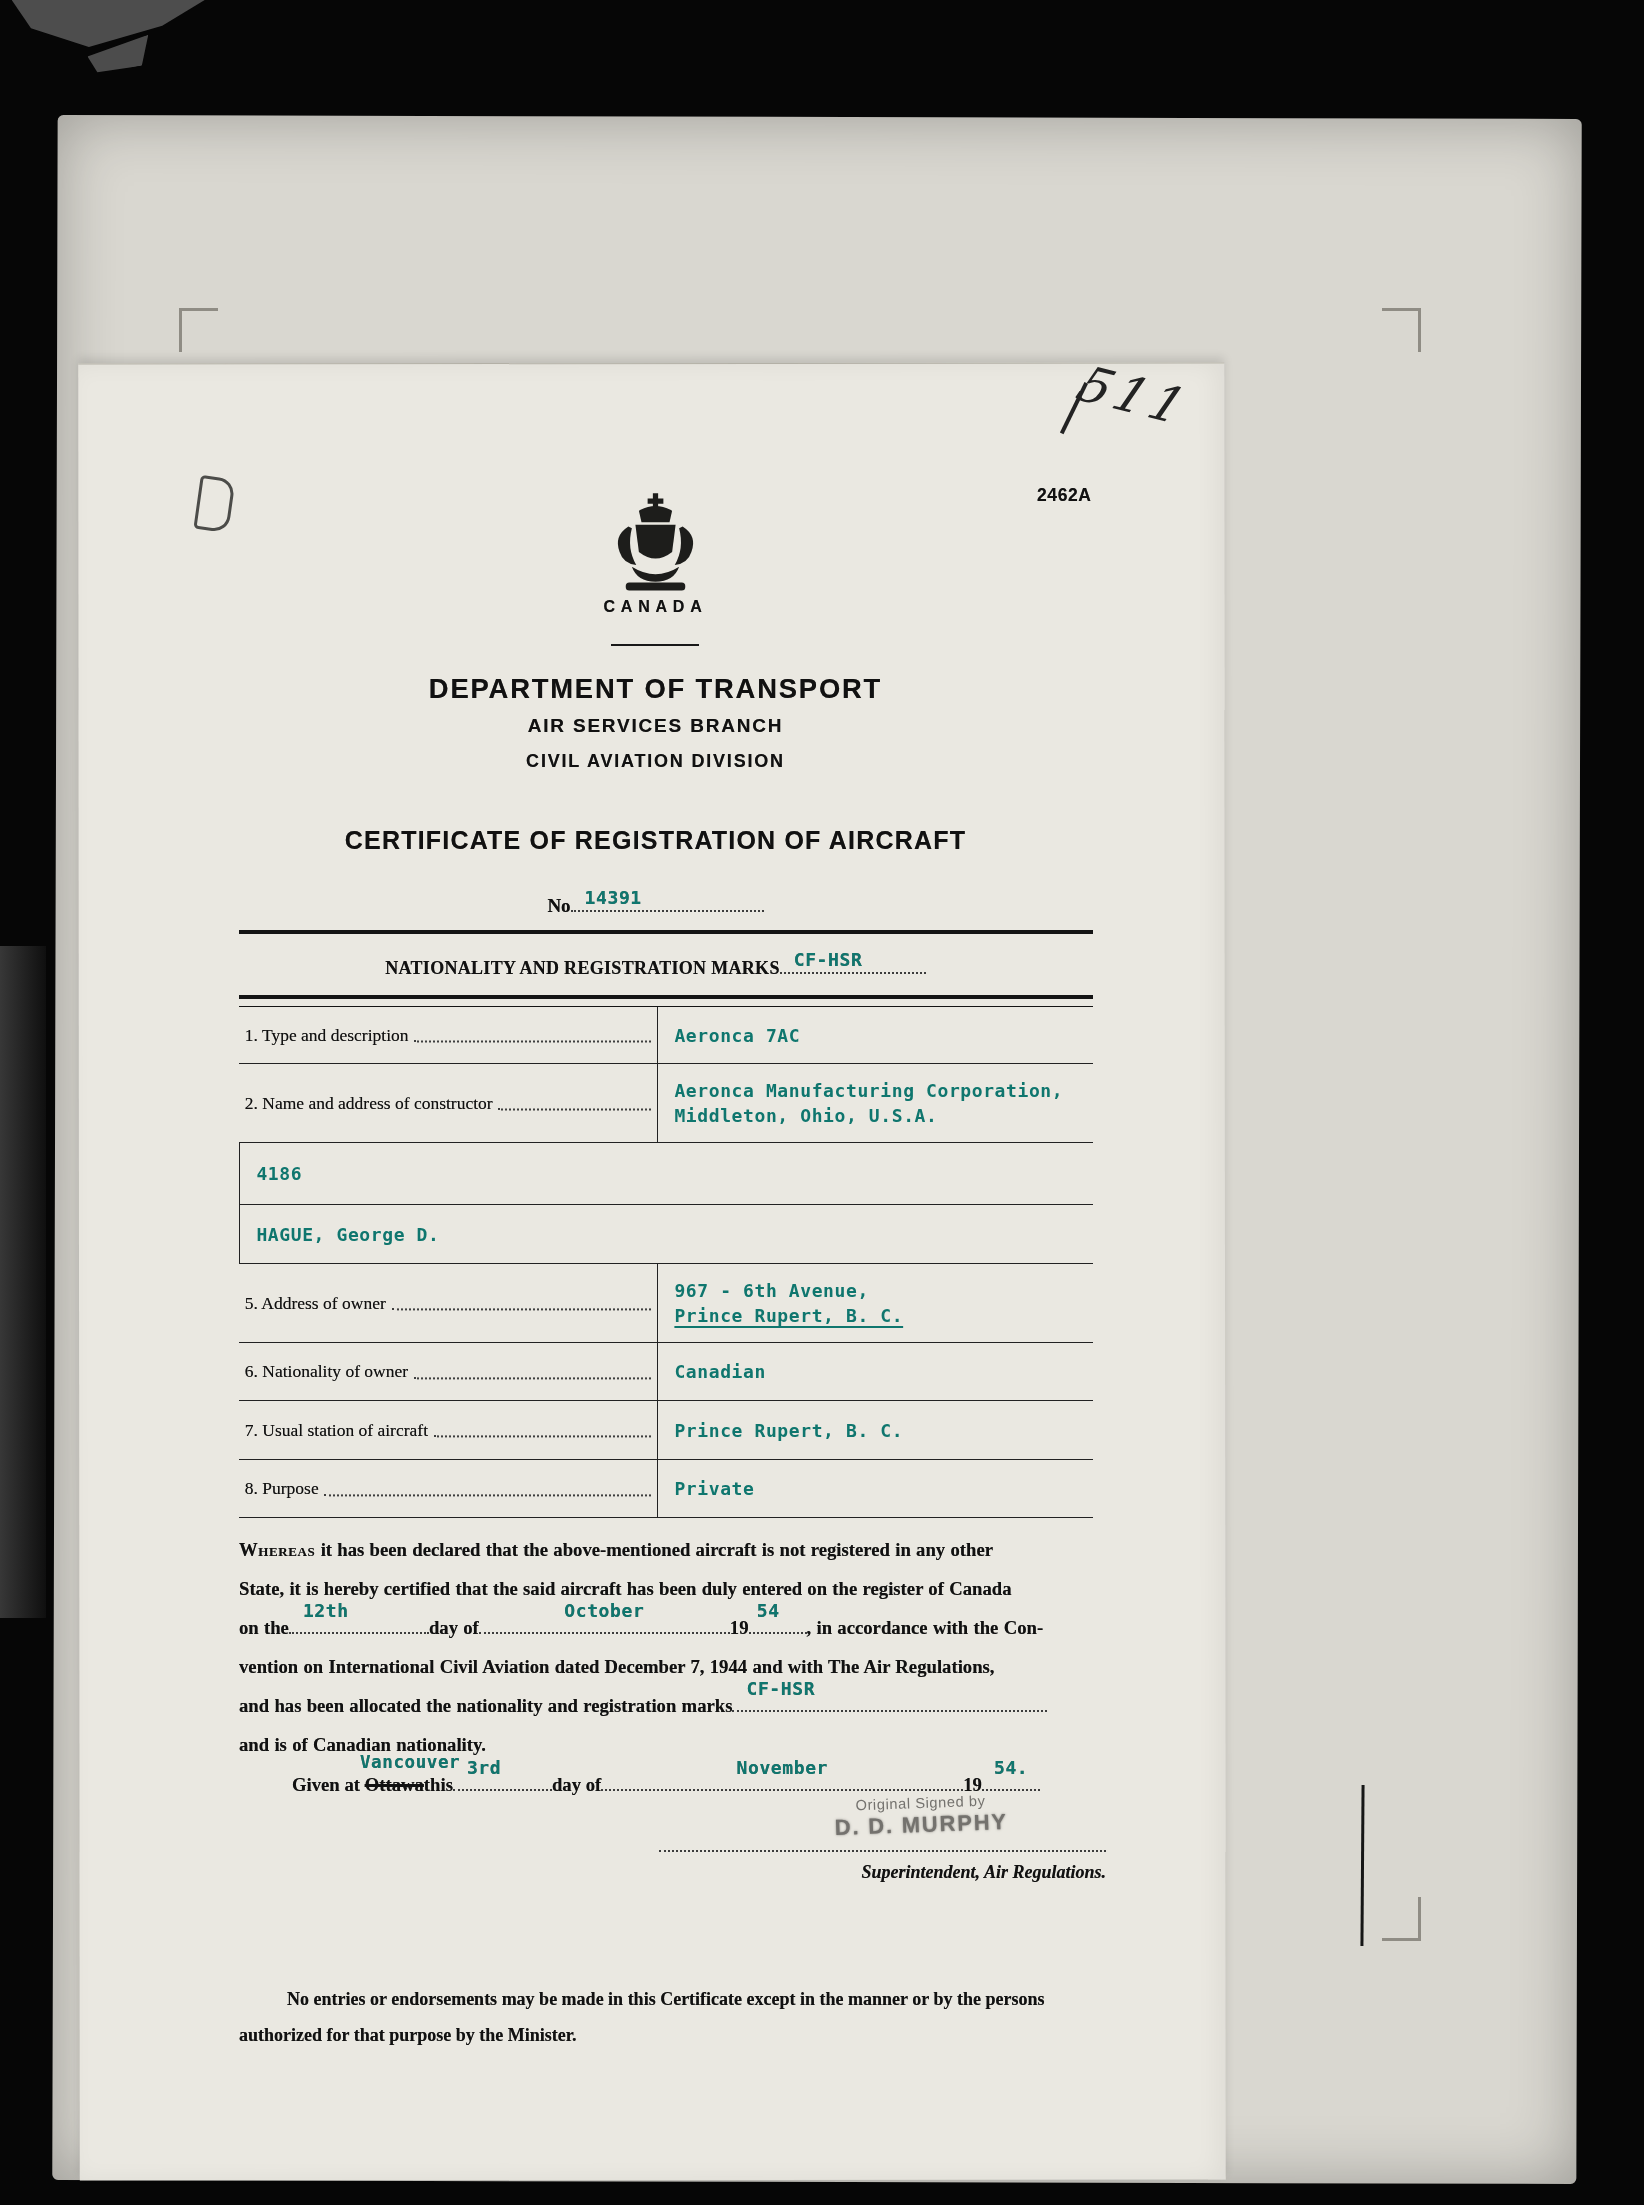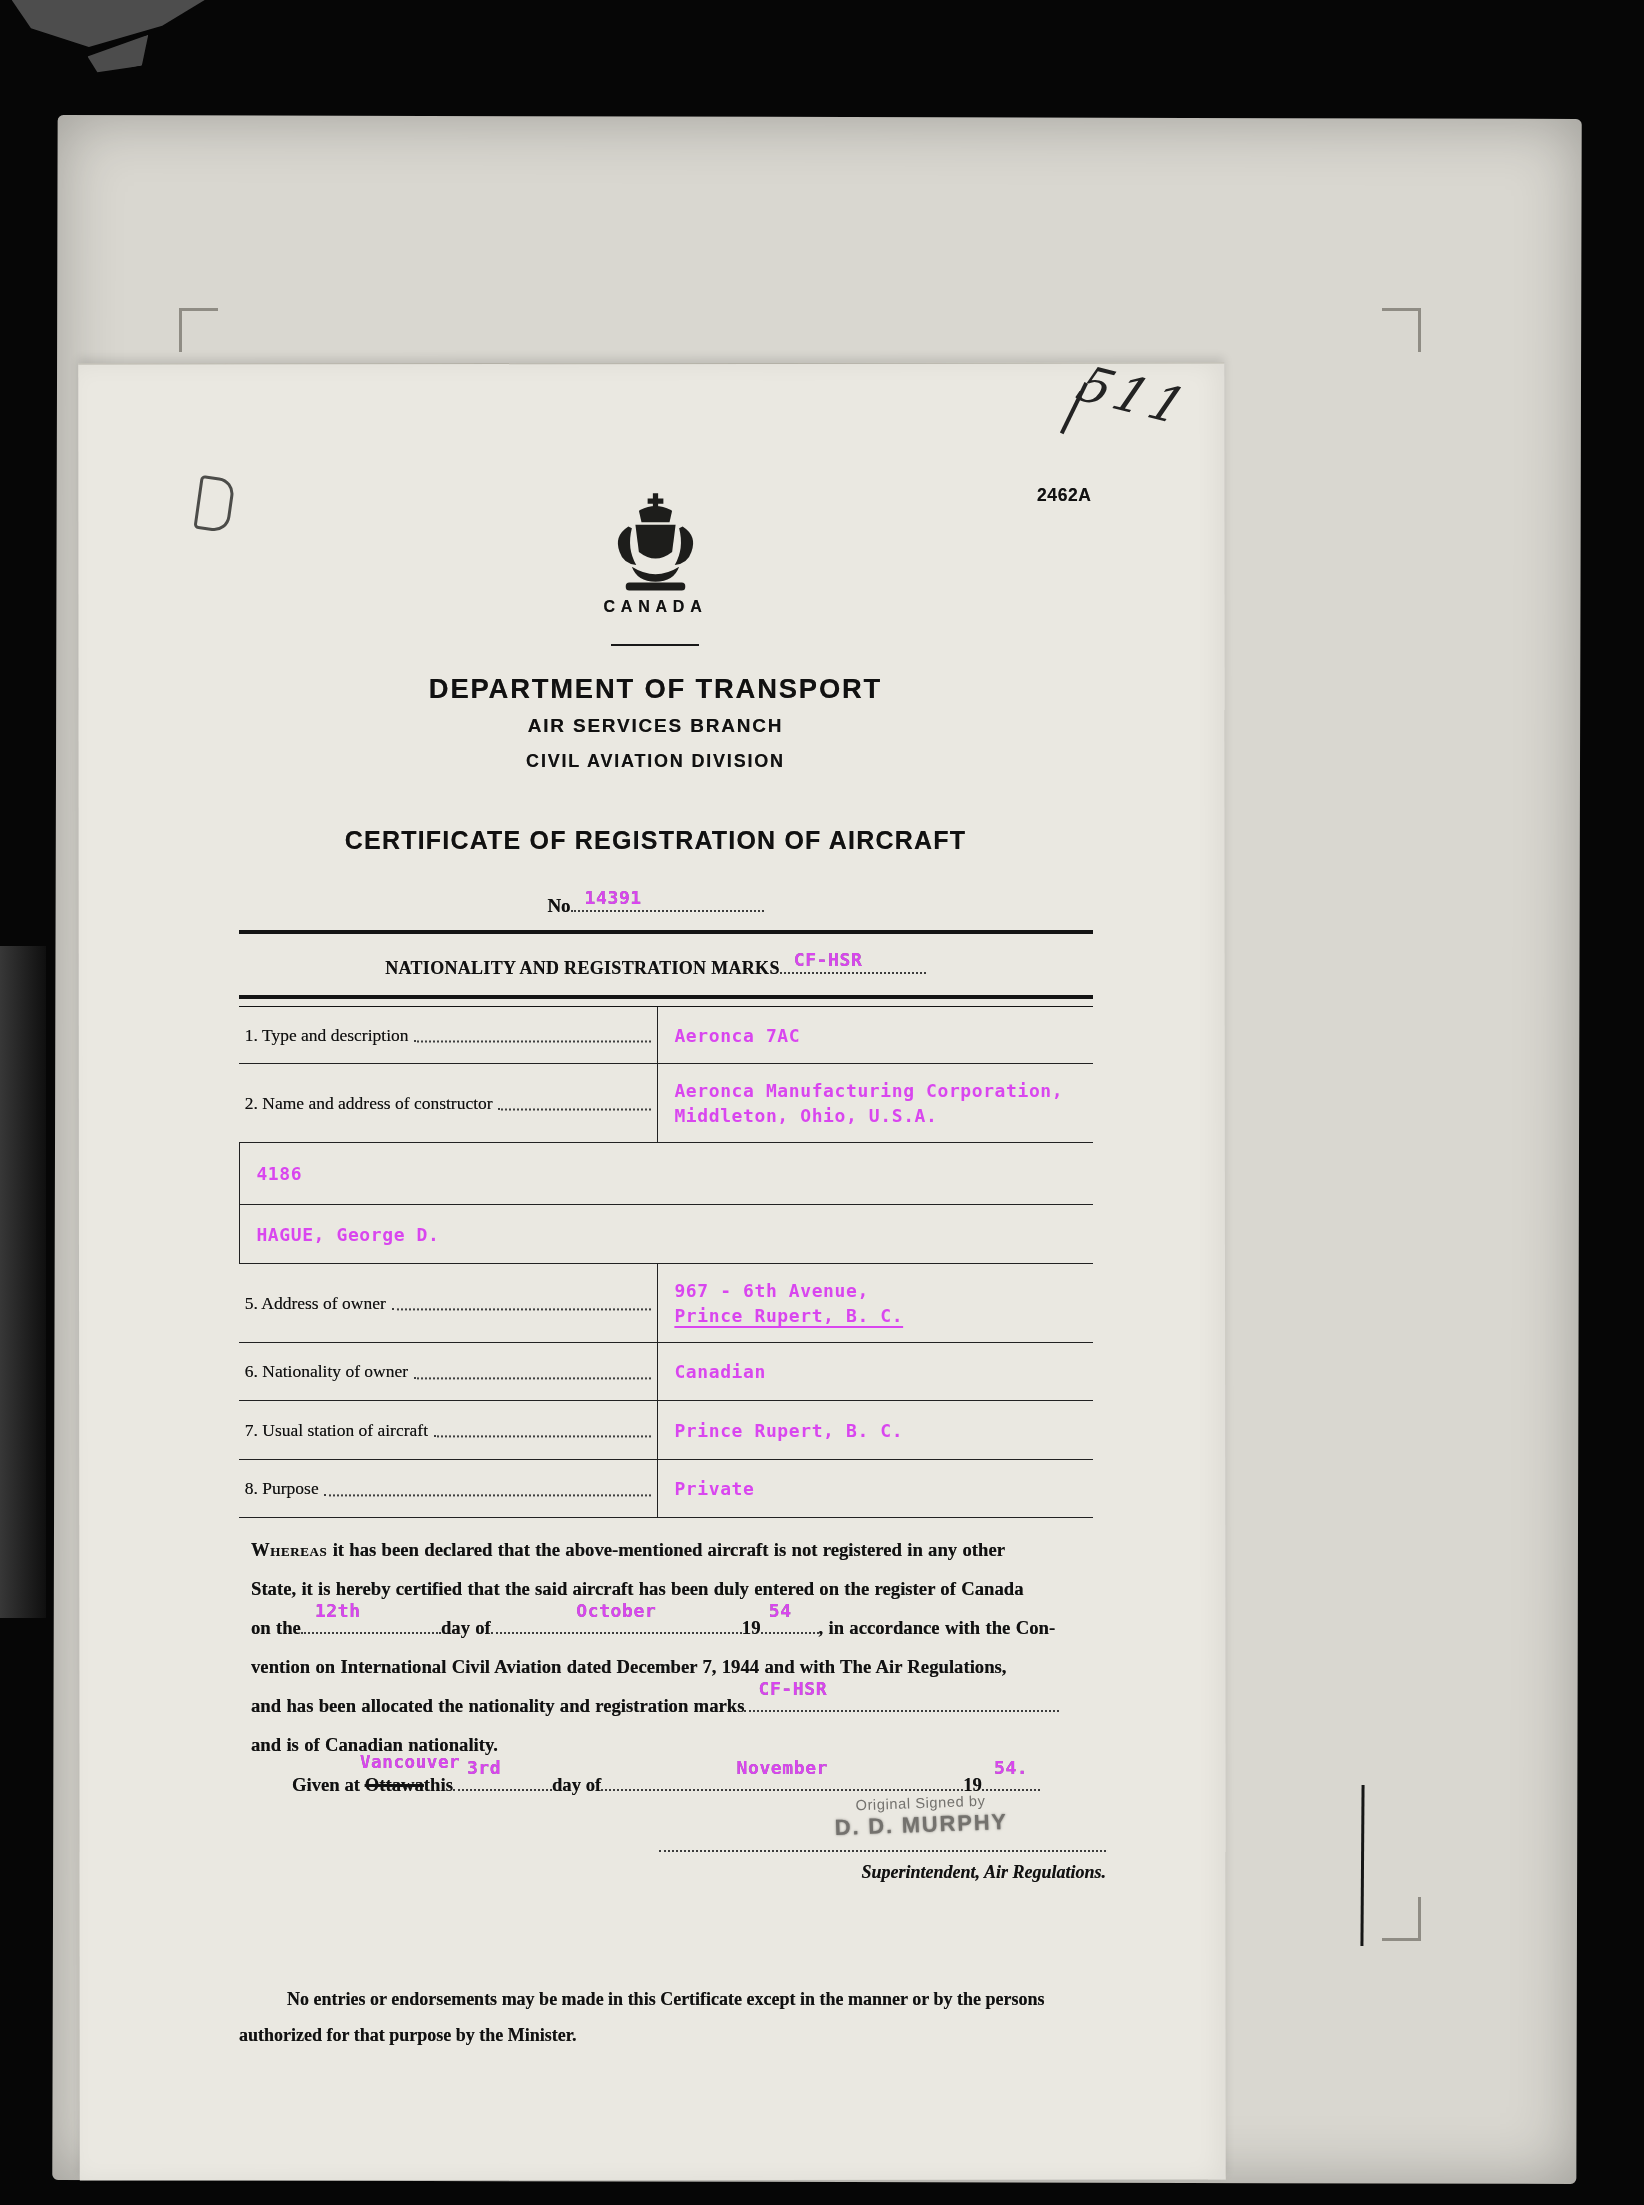--- a/index.html
+++ b/index.html
@@ -46,21 +46,21 @@
 
   .form-no{left:1037px;top:485px;font-weight:bold;font-size:17.5px;letter-spacing:0.6px;}
   .crest{left:603px;top:491px;width:105px;height:106px;}
   .h-canada{top:598px;font-weight:bold;font-size:16px;letter-spacing:5.8px;}
   .rule-sm{left:611px;top:644px;width:88px;border-top:2.9px solid #181818;}
   .h-dept{top:673px;font-weight:bold;font-size:27.4px;letter-spacing:1.8px;}
   .h-branch{top:715px;font-weight:bold;font-size:19px;letter-spacing:1.8px;}
   .h-div{top:751px;font-weight:bold;font-size:18px;letter-spacing:1.8px;}
   .h-cert{top:826px;font-weight:bold;font-size:25px;letter-spacing:1.2px;}
 
-  .typed{font-family:"DejaVu Sans Mono",monospace;font-weight:bold;color:#d946ef;
+  .typed{font-family:"DejaVu Sans Mono",monospace;font-weight:bold;color:#0f766e;
          letter-spacing:0.6px;font-size:18px;}
   .blank{display:inline-block;border-bottom:2.3px dotted #3c3c3c;position:relative;}
   .blank>.typed{position:absolute;bottom:2.3px;left:14px;white-space:nowrap;}
   .blank>.center{left:50%;transform:translateX(-50%);}
   .w100{width:58px}.w150{width:99px}.w240{width:140px}.w250{width:146px}
   .w330{width:193px}.w430{width:251px}.w540{width:315px}.w620{width:362px}
 
   .no-line{top:895px;font-size:19px;font-weight:bold;}
   .rule-heavy{left:239px;top:930px;width:854px;height:3.5px;background:#141414;}
   .marks-line{top:958px;font-size:18px;font-weight:bold;letter-spacing:0.3px;}
@@ -71,21 +71,21 @@
   .table{position:absolute;left:239px;top:1007px;width:854px;}
   .row{position:relative;display:flex;border-bottom:1.8px solid #222;}
   .c-label{width:418px;display:flex;align-items:center;padding-left:5.8px;box-sizing:border-box;}
   .lbl{font-size:17.5px;white-space:nowrap;}
   .leader{flex:1;border-bottom:2.3px dotted #3e3e3e;margin:0 5.8px;transform:translateY(6.4px);}
   .c-value{flex:1;border-left:1.8px solid #222;padding:4.7px 0 4.7px 16.4px;display:flex;
            flex-direction:column;justify-content:center;gap:4.7px;}
   .u{text-decoration:underline;text-decoration-thickness:1.8px;text-underline-offset:4.1px;}
 
   
-  .decl{left:239px;top:1530px;width:862px;font-size:18.7px;font-weight:bold;word-spacing:0.6px;margin-left:12px;}
+  .decl{left:239px;top:1530px;width:862px;font-size:18.7px;font-weight:bold;word-spacing:0.6px;}
   .dline{height:39px;line-height:39px;white-space:nowrap;}
   .smallcaps{font-variant:small-caps;letter-spacing:0.6px;}
 
   .given{left:239px;top:1765px;width:862px;font-size:18.7px;font-weight:bold;height:39px;
          line-height:39px;white-space:nowrap;padding-left:53px;box-sizing:border-box;}
   .place-stack{display:inline-block;position:relative;}
   .struck{text-decoration:line-through;text-decoration-thickness:2.9px;}
   .typed-above{position:absolute;left:-4.7px;top:-22px;font-size:17.5px;}
 
   .stamp{left:816px;top:1795px;width:210px;transform:rotate(-2deg);text-align:center;

